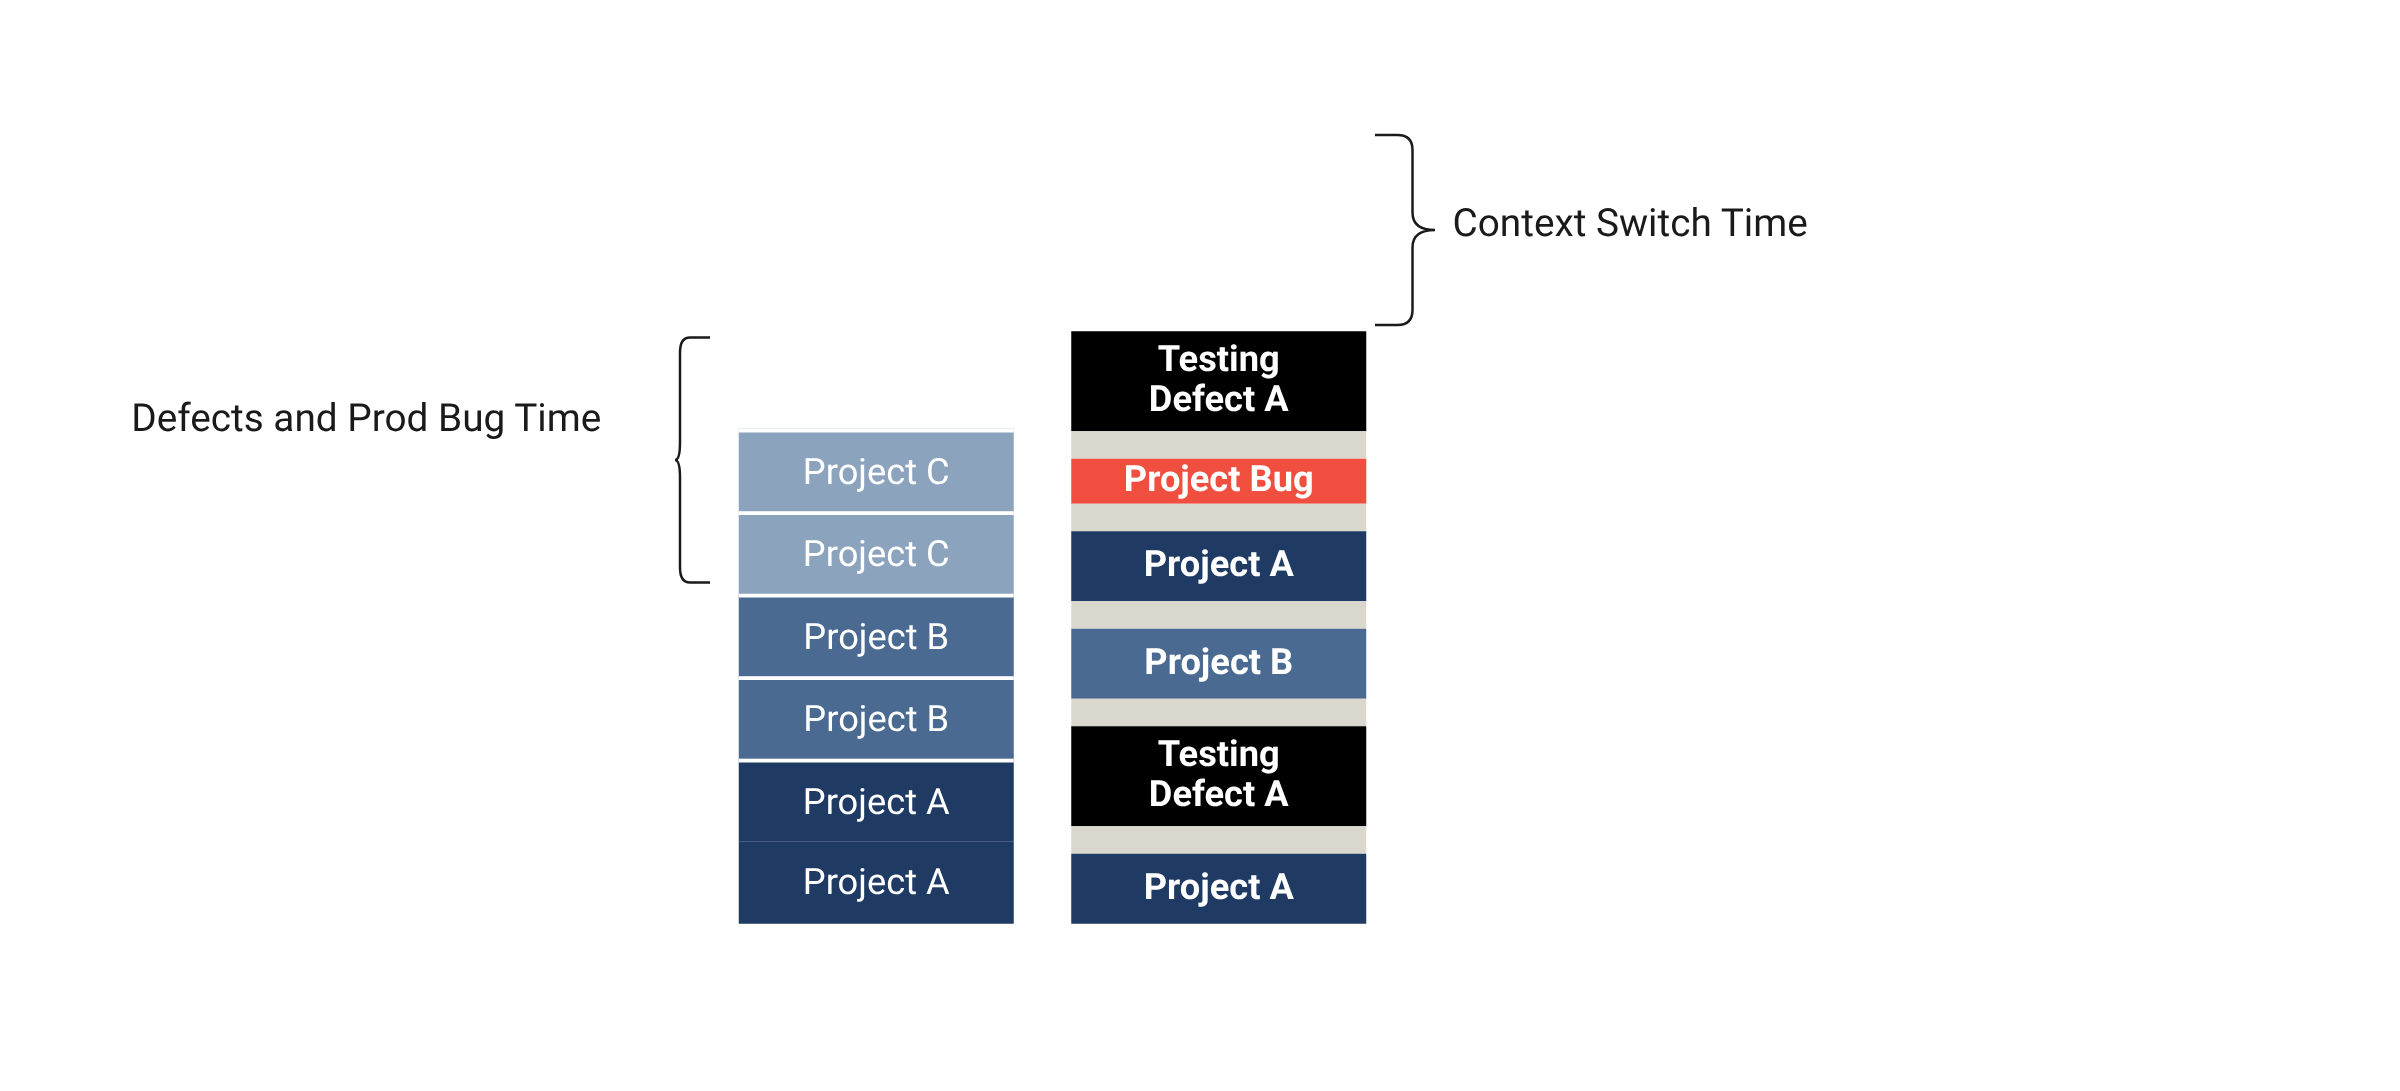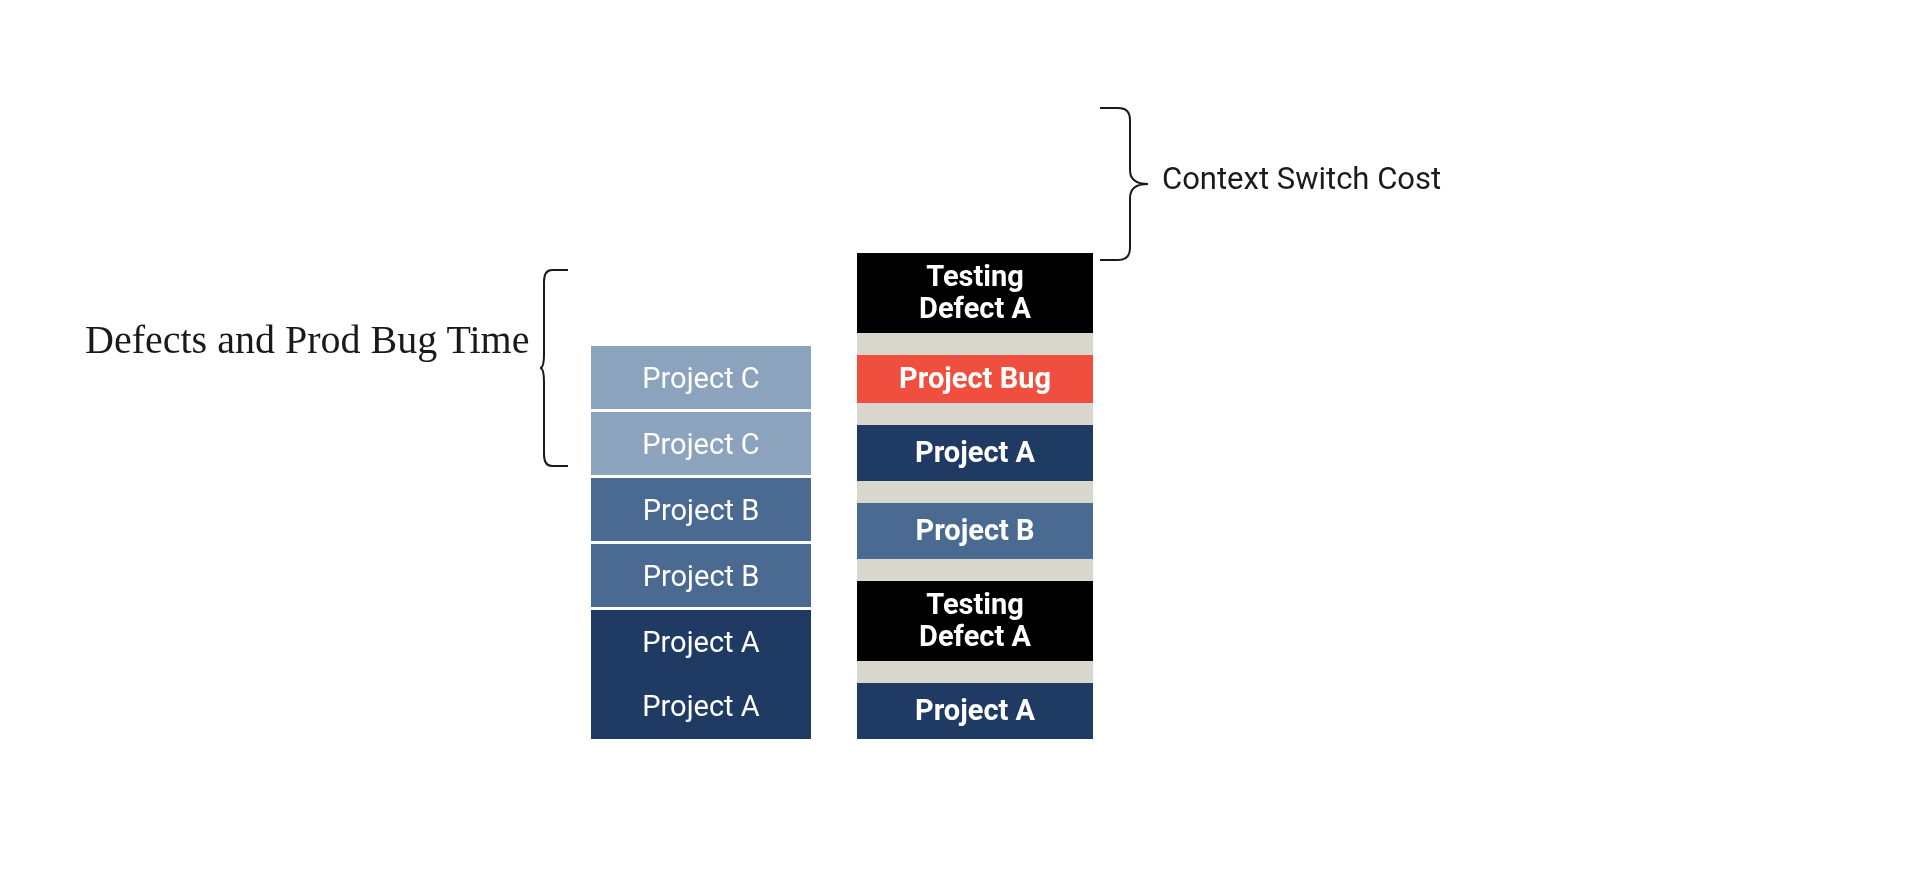--- a/index.html
+++ b/index.html
@@ -56,30 +56,29 @@
     font-weight: 700;
     text-align: center;
     line-height: 1.1;
   }
   .gap {
     height: 22px;
     background: #dad8ce;
   }
   .h-single { height: 56px; }
   .h-double { height: 80px; }
-  .h-bug    { height: 48px; }
+  .h-bug    { height: 36px; }
 
   
   .label-left {
     position: absolute;
-    left: 85px;
+    left: 105px;
     top: 316px;
-    font-size: 40px;
+    font-size: 31px;
     color: #1a1a1a;
-    font-family: Liberation Serif, serif;
   }
   .label-right {
     position: absolute;
     left: 1162px;
     top: 160px;
     font-size: 31px;
     color: #1a1a1a;
   }
 
   
@@ -131,15 +130,15 @@
     <div class="gap"></div>
     <div class="block h-bug" style="background:#f04e3e">Project Bug</div>
     <div class="gap"></div>
     <div class="block h-double" style="background:#000000">Testing<br>Defect A</div>
   </div>
 
   <svg class="bracket-right" viewBox="0 0 50 156">
     <path d="M2 2 L20 2 Q32 2 32 14 L32 64 Q32 78 50 78 Q32 78 32 92 L32 142 Q32 154 20 154 L2 154" fill="none" stroke="#1a1a1a" stroke-width="2"></path>
   </svg>
 
-  <div class="label-right">Context Switch Cost</div>
+  <div class="label-right">Context Switch Time</div>
 
 </div>
 
 </body></html>

